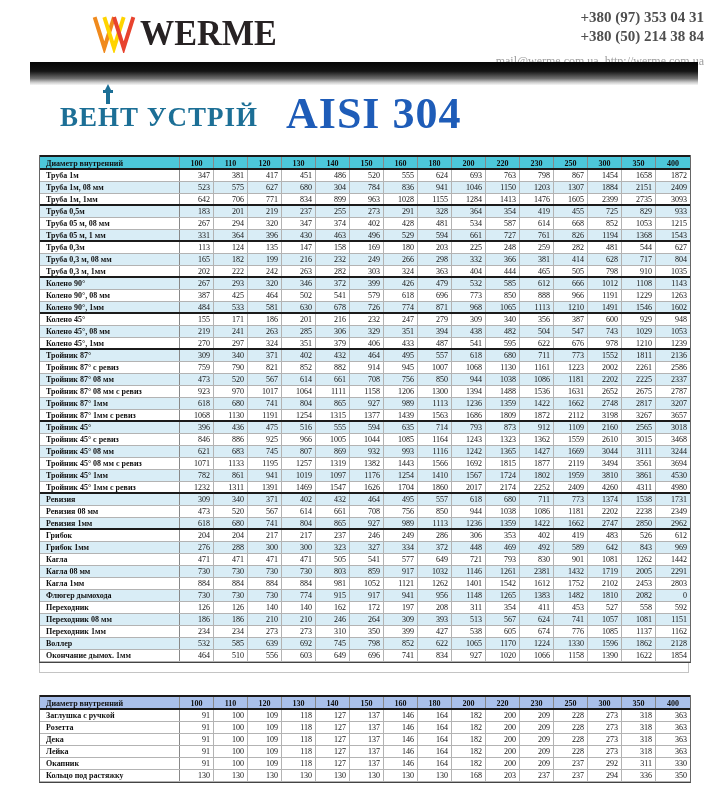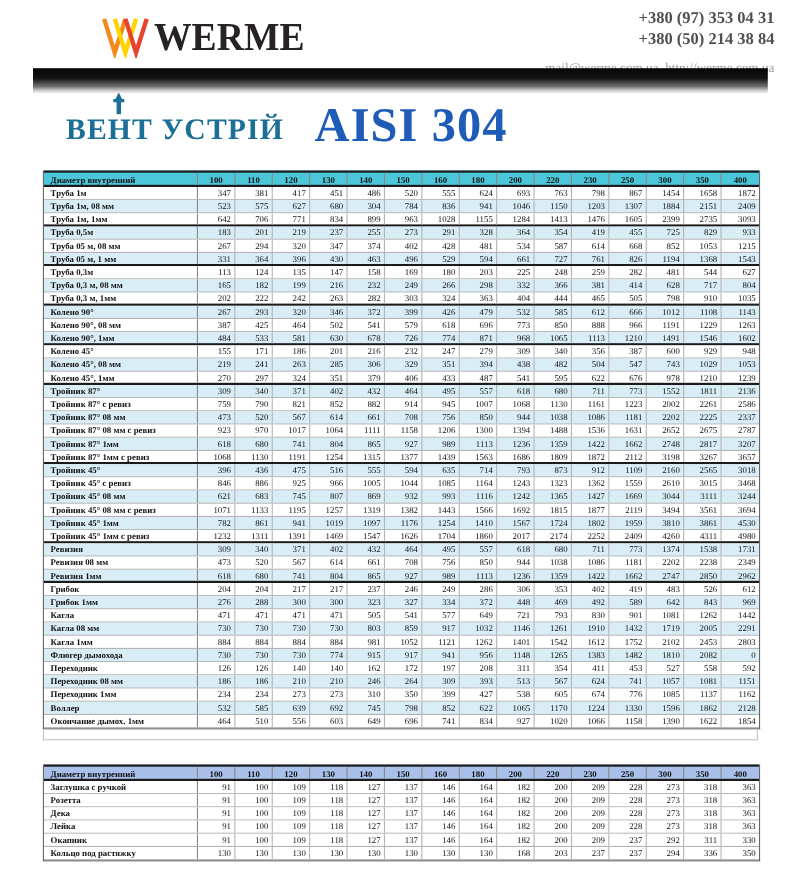--- a/index.html
+++ b/index.html
@@ -695,21 +695,21 @@
         <div class="cell-val">730</div>
         <div class="cell-val">730</div>
         <div class="cell-val">730</div>
         <div class="cell-val">730</div>
         <div class="cell-val">803</div>
         <div class="cell-val">859</div>
         <div class="cell-val">917</div>
         <div class="cell-val">1032</div>
         <div class="cell-val">1146</div>
         <div class="cell-val">1261</div>
-        <div class="cell-val">1910</div>
+        <div class="cell-val">2381</div>
         <div class="cell-val">1432</div>
         <div class="cell-val">1719</div>
         <div class="cell-val">2005</div>
         <div class="cell-val">2291</div>
       </div>
       <div class="t-row">
         <div class="cell-label">Кагла 1мм</div>
         <div class="cell-val">884</div>
         <div class="cell-val">884</div>
         <div class="cell-val">884</div>

